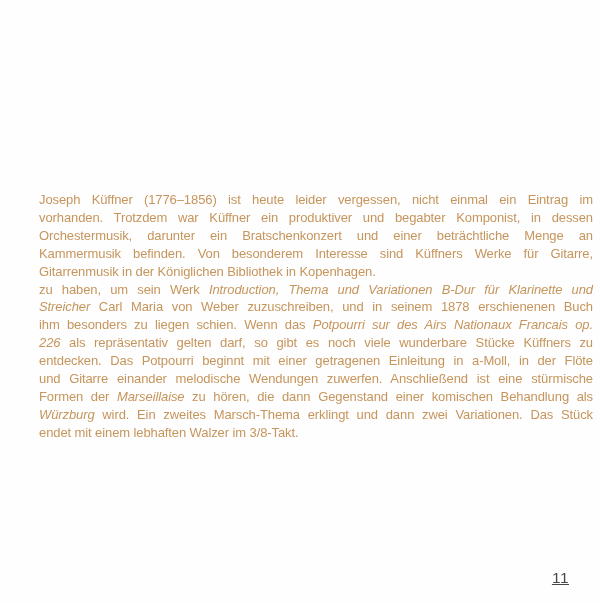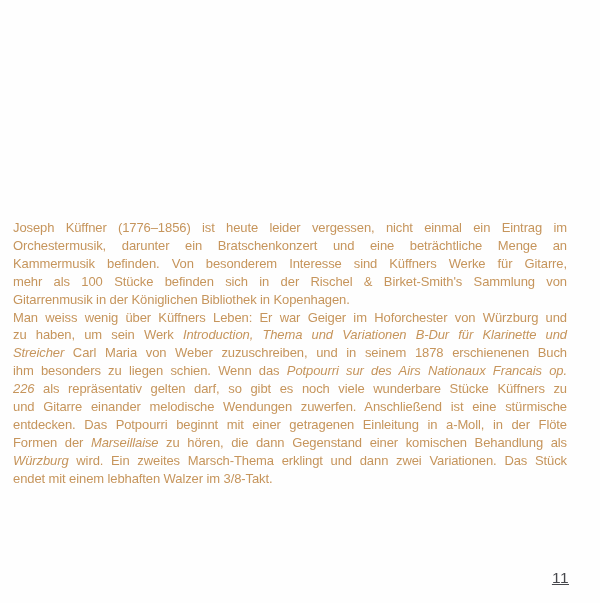--- a/index.html
+++ b/index.html
@@ -10,28 +10,27 @@
   .page {
     position: relative;
     width: 600px;
     height: 603px;
     background: var(--page-bg, #fefefe);
     overflow: hidden;
     font-family: "Liberation Sans", "DejaVu Sans", sans-serif;
   }
   .body-text {
     position: absolute;
-    left: 13px;
+    left: 39px;
     top: 191px;
     width: 554px;
     font-size: 13px;
     line-height: 17.9px;
     letter-spacing: -0.1px;
     color: var(--ink, #c6955c);
-    margin-top: 28px;
   }
   .line {
     text-align: justify;
     text-align-last: left;
     white-space: normal;
   }
   .line.just {
     text-align-last: justify;
   }
   .it {
@@ -47,29 +46,28 @@
     color: var(--pagenum, #46474c);
     text-decoration: underline;
   }
 </style>
 </head>
 <body>
 
 <div class="page">
   <div class="body-text">
       <div class="line just"><span class="">Joseph Küffner (1776–1856) ist heute leider vergessen, nicht einmal ein Eintrag im</span></div>
-      <div class="line just"><span class="">Orchestermusik, darunter ein Bratschenkonzert und eine beträchtliche Menge an</span></div>
+      <div class="line just"><span class="">vorhanden. Trotzdem war Küffner ein produktiver und begabter Komponist, in dessen</span></div>
+      <div class="line just"><span class="">Orchestermusik, darunter ein Bratschenkonzert und einer beträchtliche Menge an</span></div>
       <div class="line just"><span class="">Kammermusik befinden. Von besonderem Interesse sind Küffners Werke für Gitarre,</span></div>
-      <div class="line just"><span class="">mehr als 100 Stücke befinden sich in der Rischel &amp; Birket-Smith's Sammlung von</span></div>
       <div class="line"><span class="">Gitarrenmusik in der Königlichen Bibliothek in Kopenhagen.</span></div>
-      <div class="line just"><span class="">Man weiss wenig über Küffners Leben: Er war Geiger im Hoforchester von Würzburg und</span></div>
       <div class="line just"><span class="">zu haben, um sein Werk </span><span class="it">Introduction, Thema und Variationen B-Dur für Klarinette und</span></div>
       <div class="line just"><span class="it">Streicher</span><span class=""> Carl Maria von Weber zuzuschreiben, und in seinem 1878 erschienenen Buch</span></div>
       <div class="line just"><span class="">ihm besonders zu liegen schien. Wenn das </span><span class="it">Potpourri sur des Airs Nationaux Francais op.</span></div>
       <div class="line just"><span class="it">226</span><span class=""> als repräsentativ gelten darf, so gibt es noch viele wunderbare Stücke Küffners zu</span></div>
+      <div class="line just"><span class="">entdecken. Das Potpourri beginnt mit einer getragenen Einleitung in a-Moll, in der Flöte</span></div>
       <div class="line just"><span class="">und Gitarre einander melodische Wendungen zuwerfen. Anschließend ist eine stürmische</span></div>
-      <div class="line just"><span class="">entdecken. Das Potpourri beginnt mit einer getragenen Einleitung in a-Moll, in der Flöte</span></div>
       <div class="line just"><span class="">Formen der </span><span class="it">Marseillaise</span><span class=""> zu hören, die dann Gegenstand einer komischen Behandlung als</span></div>
       <div class="line just"><span class="it">Würzburg</span><span class=""> wird. Ein zweites Marsch-Thema erklingt und dann zwei Variationen. Das Stück</span></div>
       <div class="line"><span class="">endet mit einem lebhaften Walzer im 3/8-Takt.</span></div>
     </div>
   <div class="page-number">11</div>
 </div>
 
 </body></html>

